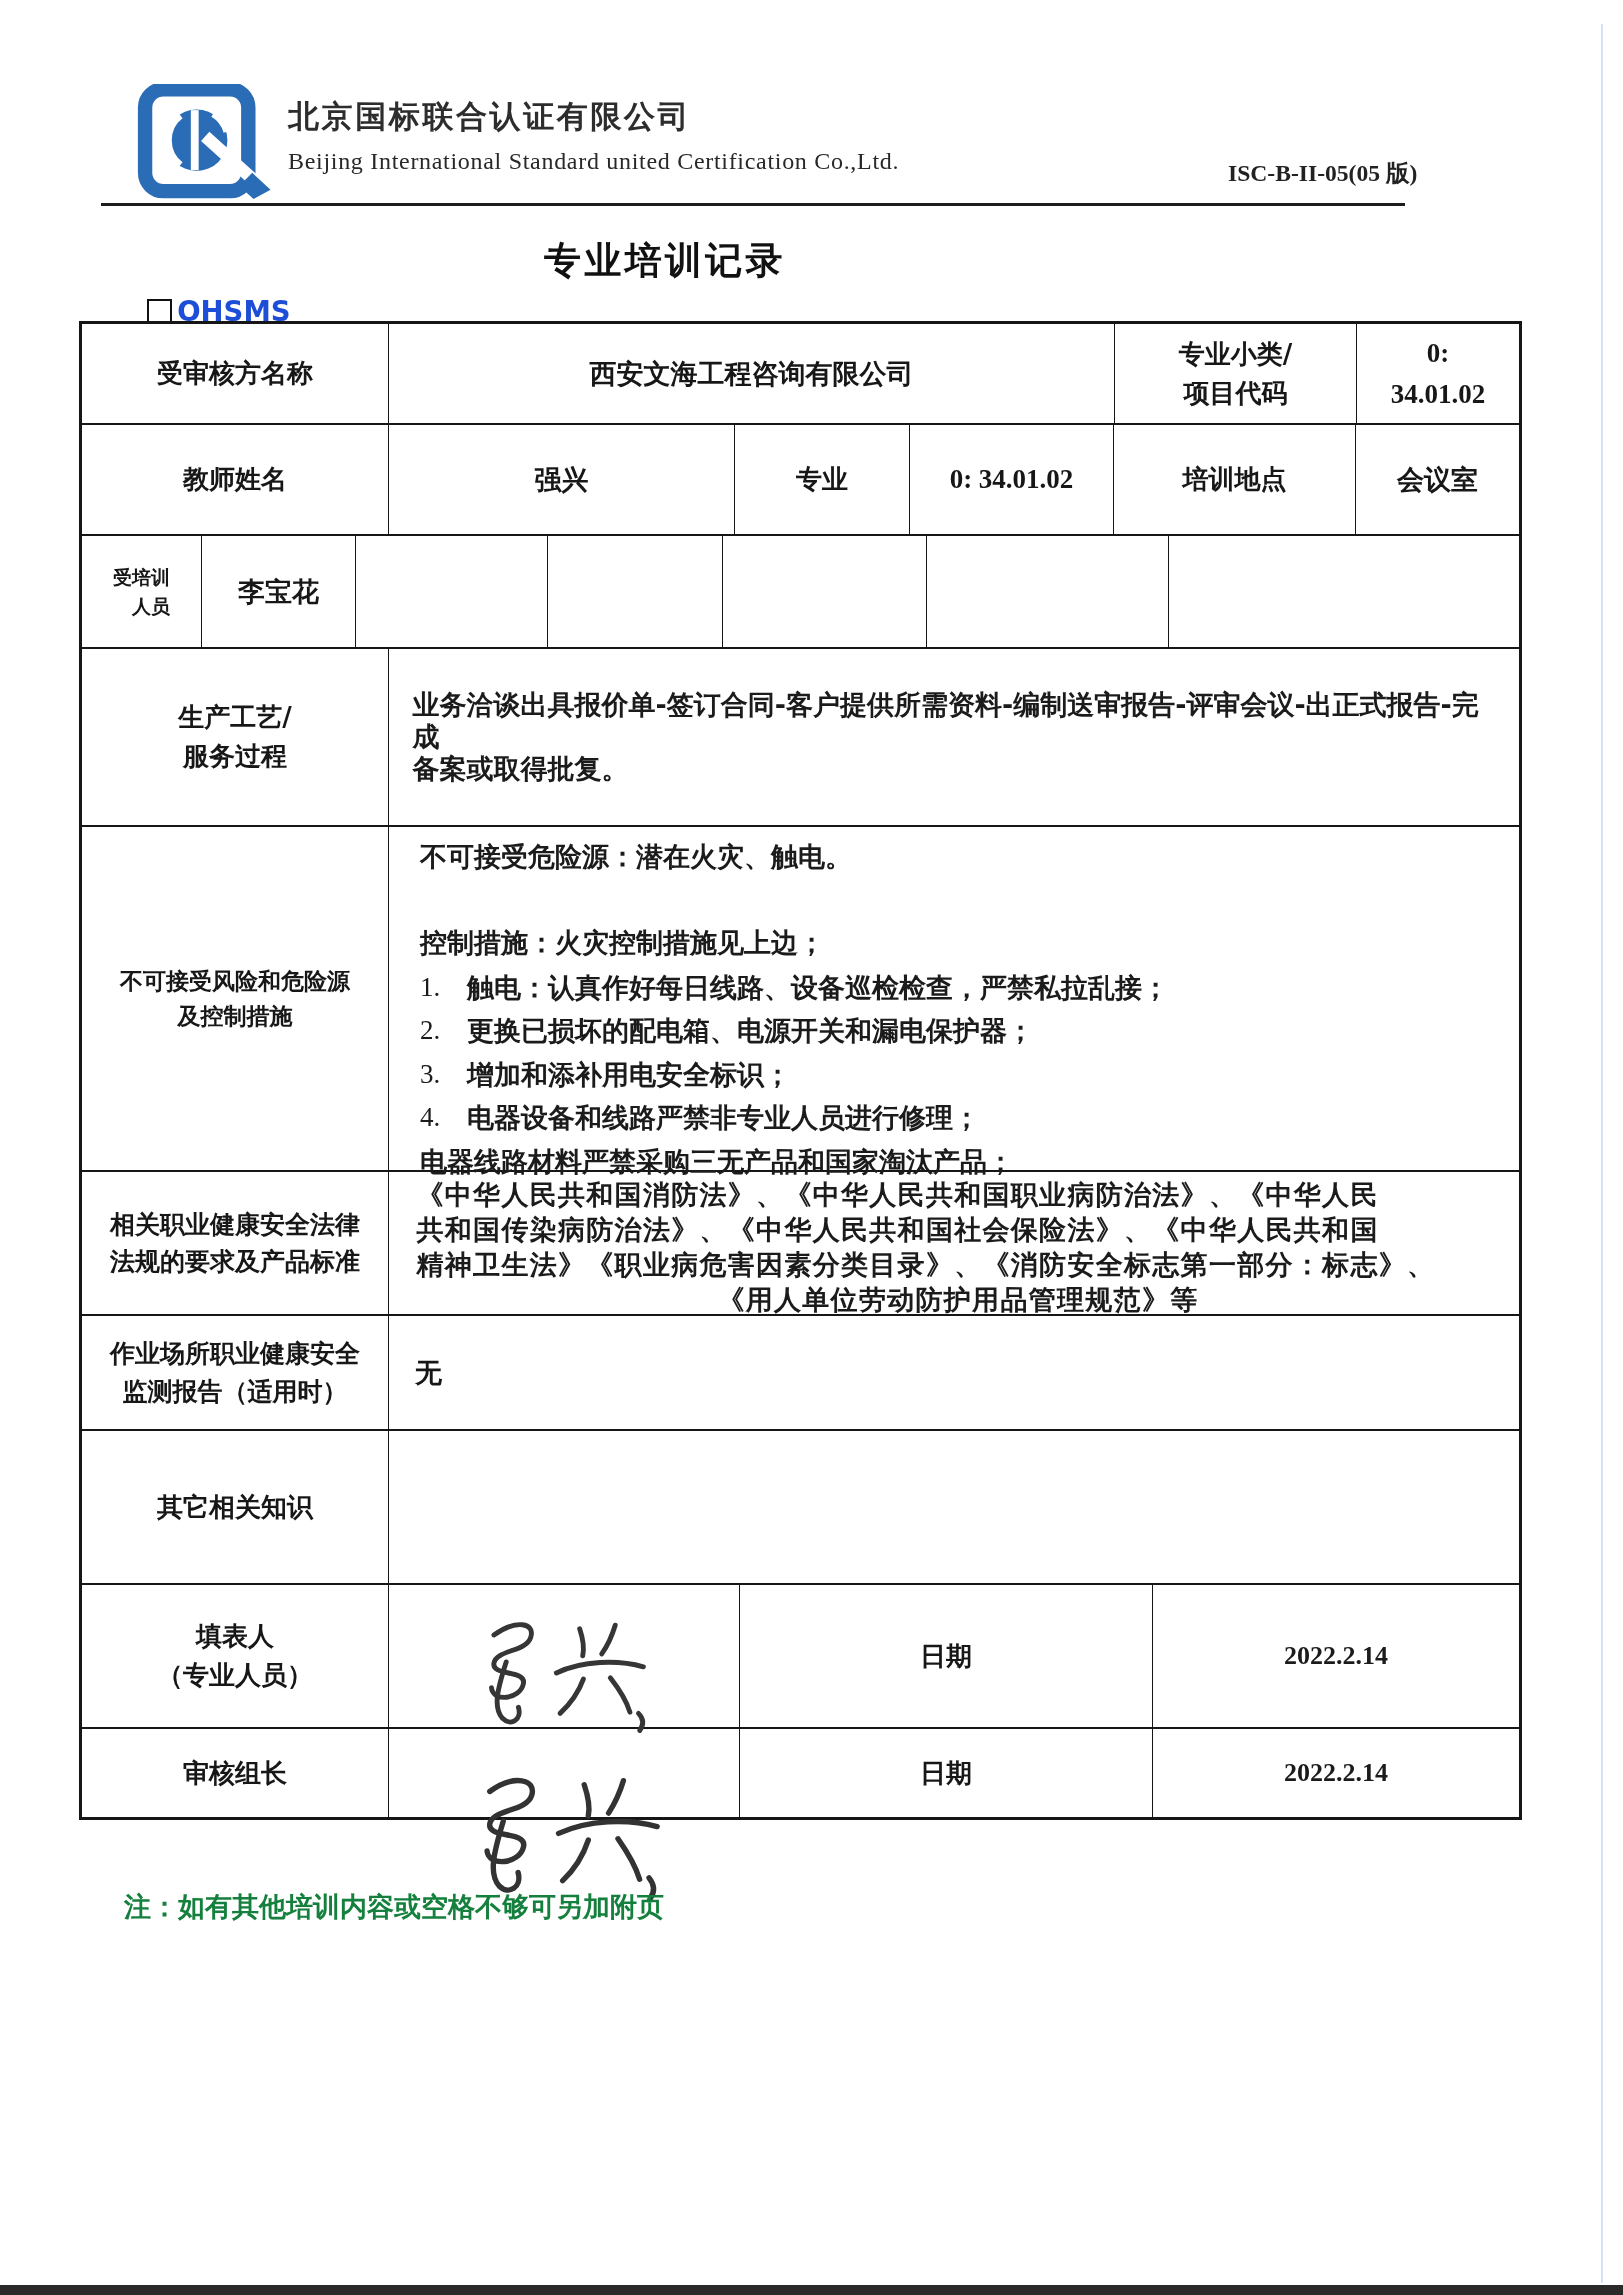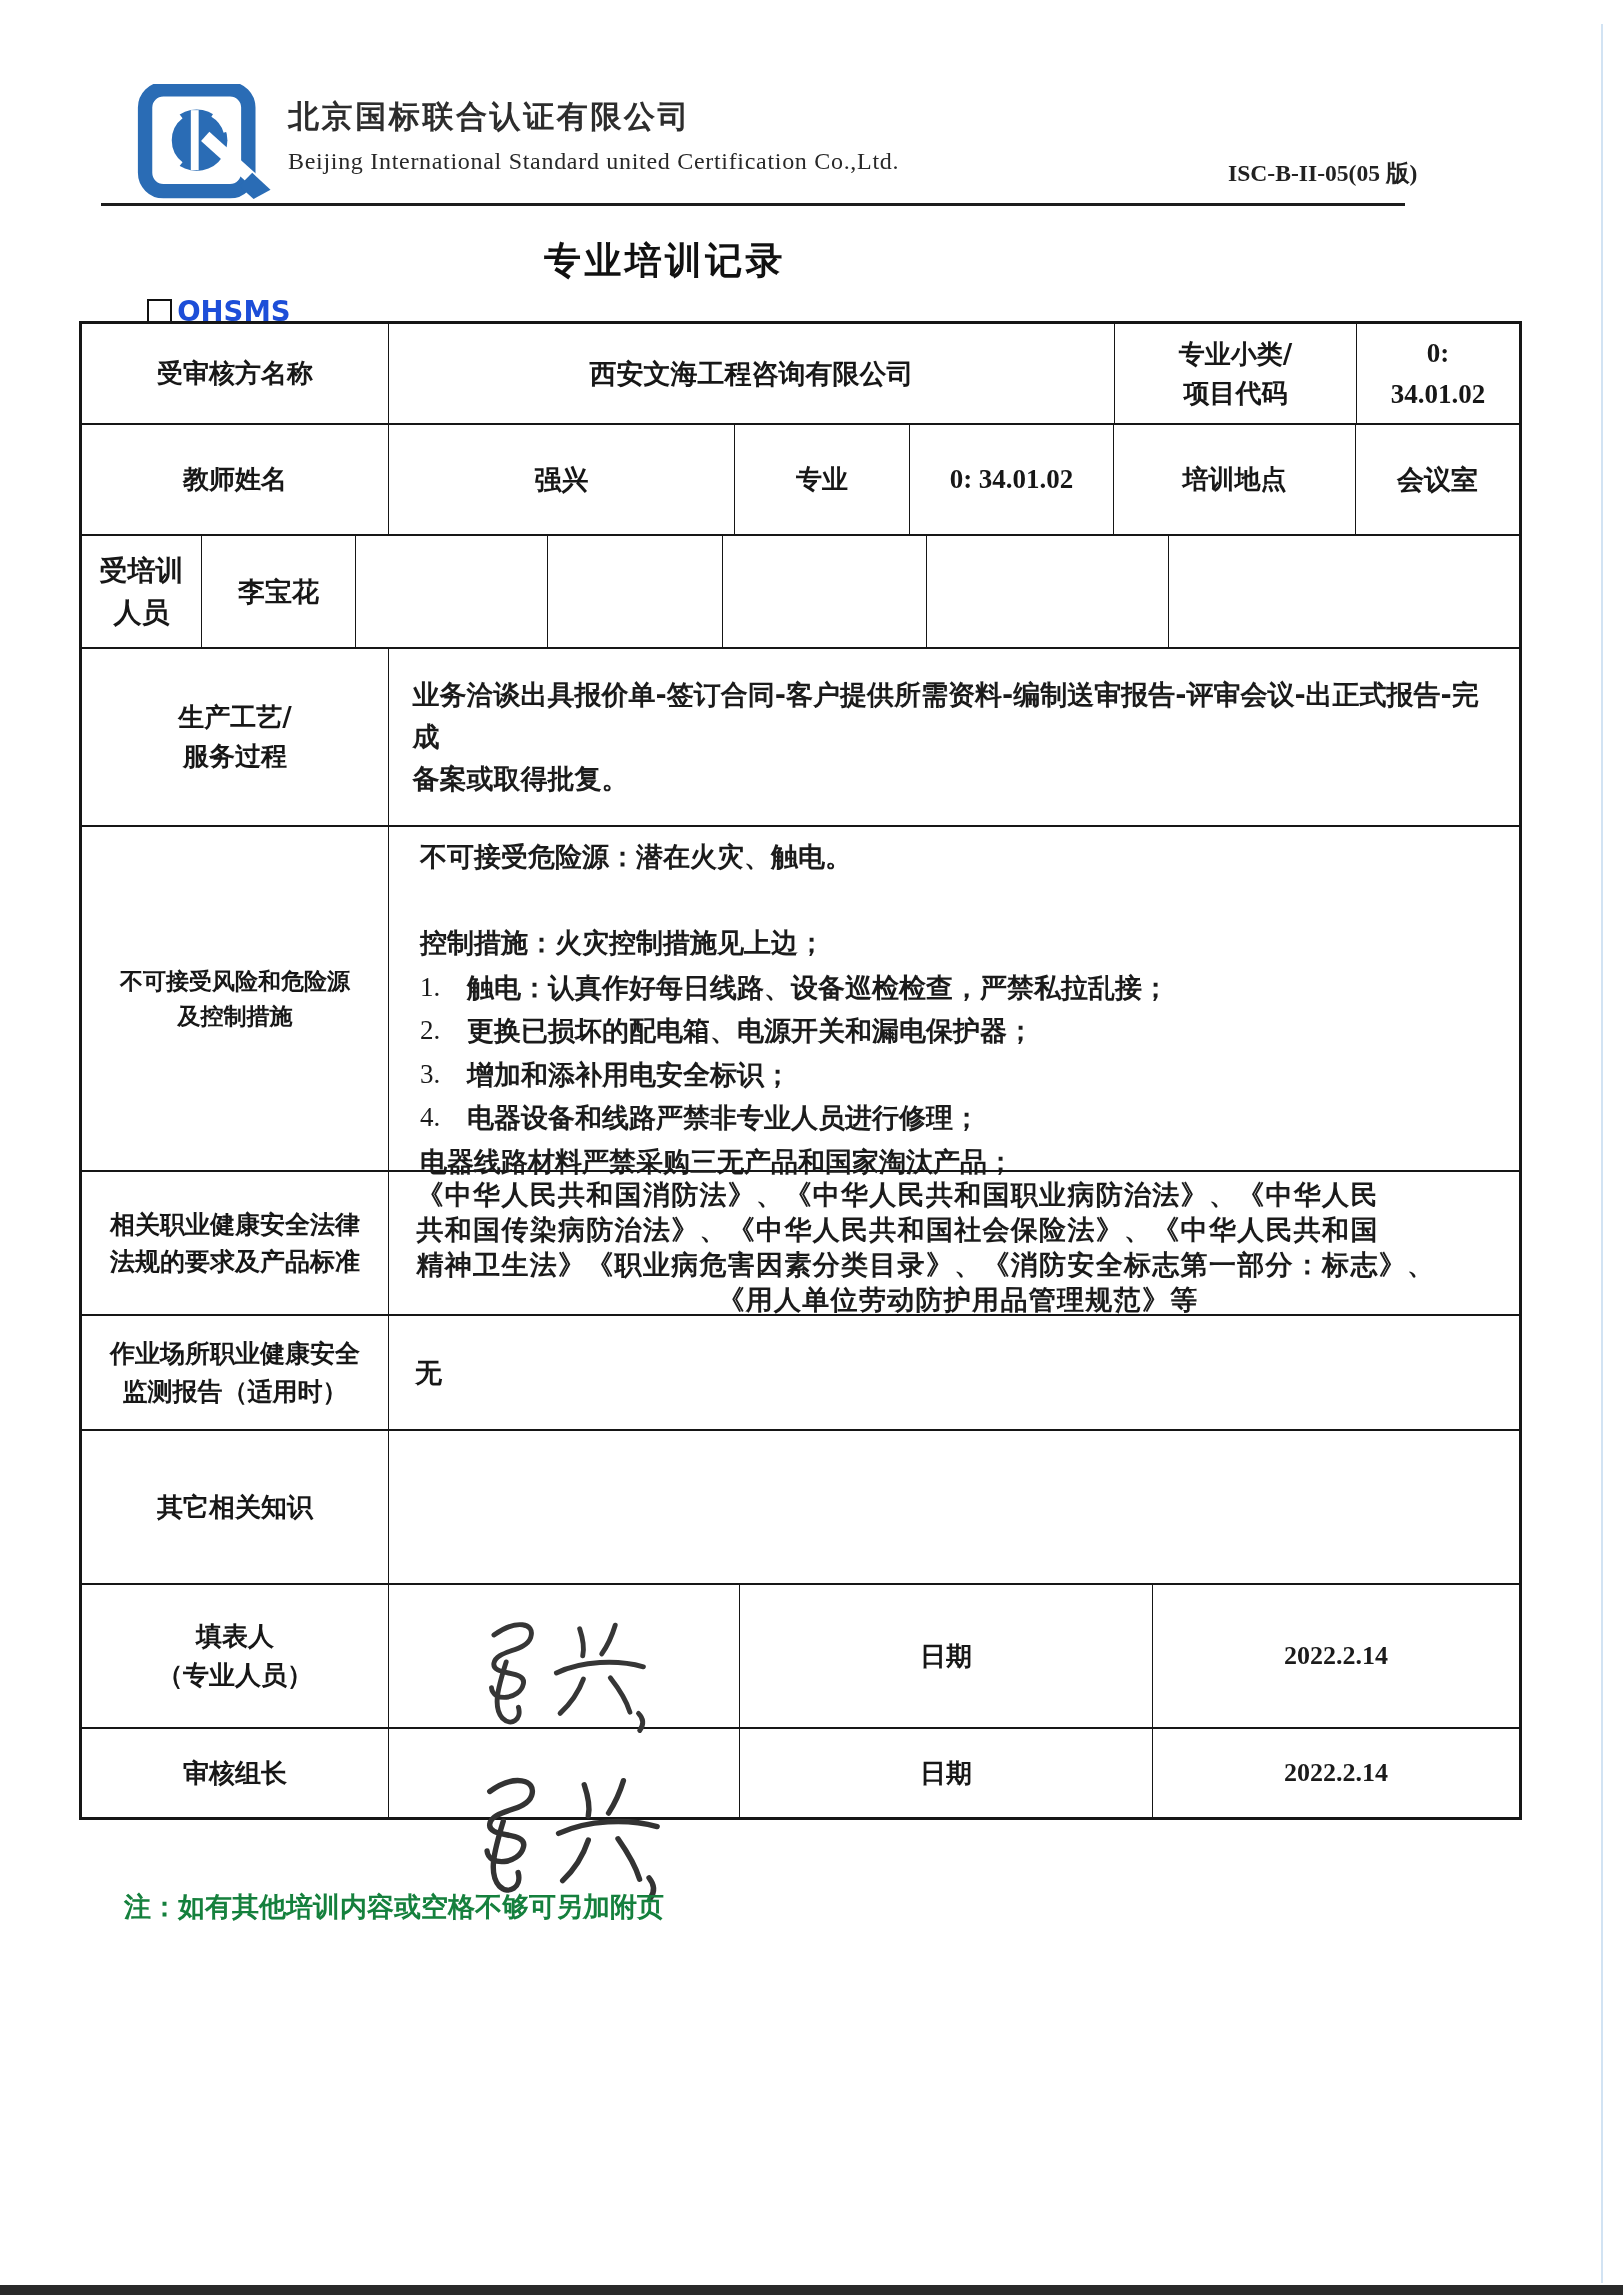--- a/index.html
+++ b/index.html
@@ -35,21 +35,21 @@
   .val  { font-weight:700; font-size:27px; color:#171717; }
   .serif{ font-family:"Liberation Serif", serif; font-weight:600; }
   .two-line { line-height:1.5; }
   .blockcell { display:block; text-align:left; }
 
   .h-r1{height:101px;} .h-r2{height:111px;} .h-r3{height:113px;} .h-r4{height:178px;}
   .h-r5{height:345px;} .h-r6{height:144px;} .h-r7{height:115px;} .h-r8{height:154px;}
   .h-r9{height:144px;} .h-r10{height:88px;}
 
   
-  .proc-content { padding:0 23.6px; font-size:27px; font-weight:700; line-height:42px; text-align:left; }
+  .proc-content { padding:0 23.6px; font-size:27px; font-weight:700; line-height:32px; text-align:left; }
 
   
   .risk-content { padding:13px 13px 0 31px; font-size:27px; font-weight:700; line-height:33px; }
   .risk-gap { height:41px; }
   .risk-line { margin-bottom:11.8px; }
   .risk-li { display:flex; margin-bottom:10.5px; font-weight:700; }
   .risk-li .num { font-family:"Liberation Serif", serif; font-weight:400; width:47px; flex:0 0 47px; }
 
   
   .law-content { padding:5.2px 19.6px 0 27.5px; font-size:27px; font-weight:700;
@@ -123,21 +123,21 @@
     <div class="row h-r2">
       <div class="cell lbl" style="flex:0 0 307px">教师姓名</div>
       <div class="cell val" style="flex:0 0 346px">强兴</div>
       <div class="cell lbl" style="flex:0 0 175px">专业</div>
       <div class="cell val serif" style="flex:0 0 204px">0: 34.01.02</div>
       <div class="cell lbl" style="flex:0 0 242px">培训地点</div>
       <div class="cell val end" style="flex:1">会议室</div>
     </div>
 
     <div class="row h-r3">
-      <div class="cell lbl two-line" style="flex:0 0 120px; font-size:28px;">
+      <div class="cell lbl two-line" style="flex:0 0 120px; font-size:19px;text-align:right;">
         <div>
             <div>受培训</div>
             <div>人员</div>
           </div>
       </div>
       <div class="cell val" style="flex:0 0 154px">李宝花</div>
       <div class="cell" style="flex:0 0 192px"></div>
       <div class="cell" style="flex:0 0 175px"></div>
       <div class="cell" style="flex:0 0 204px"></div>
       <div class="cell" style="flex:0 0 242px"></div>

